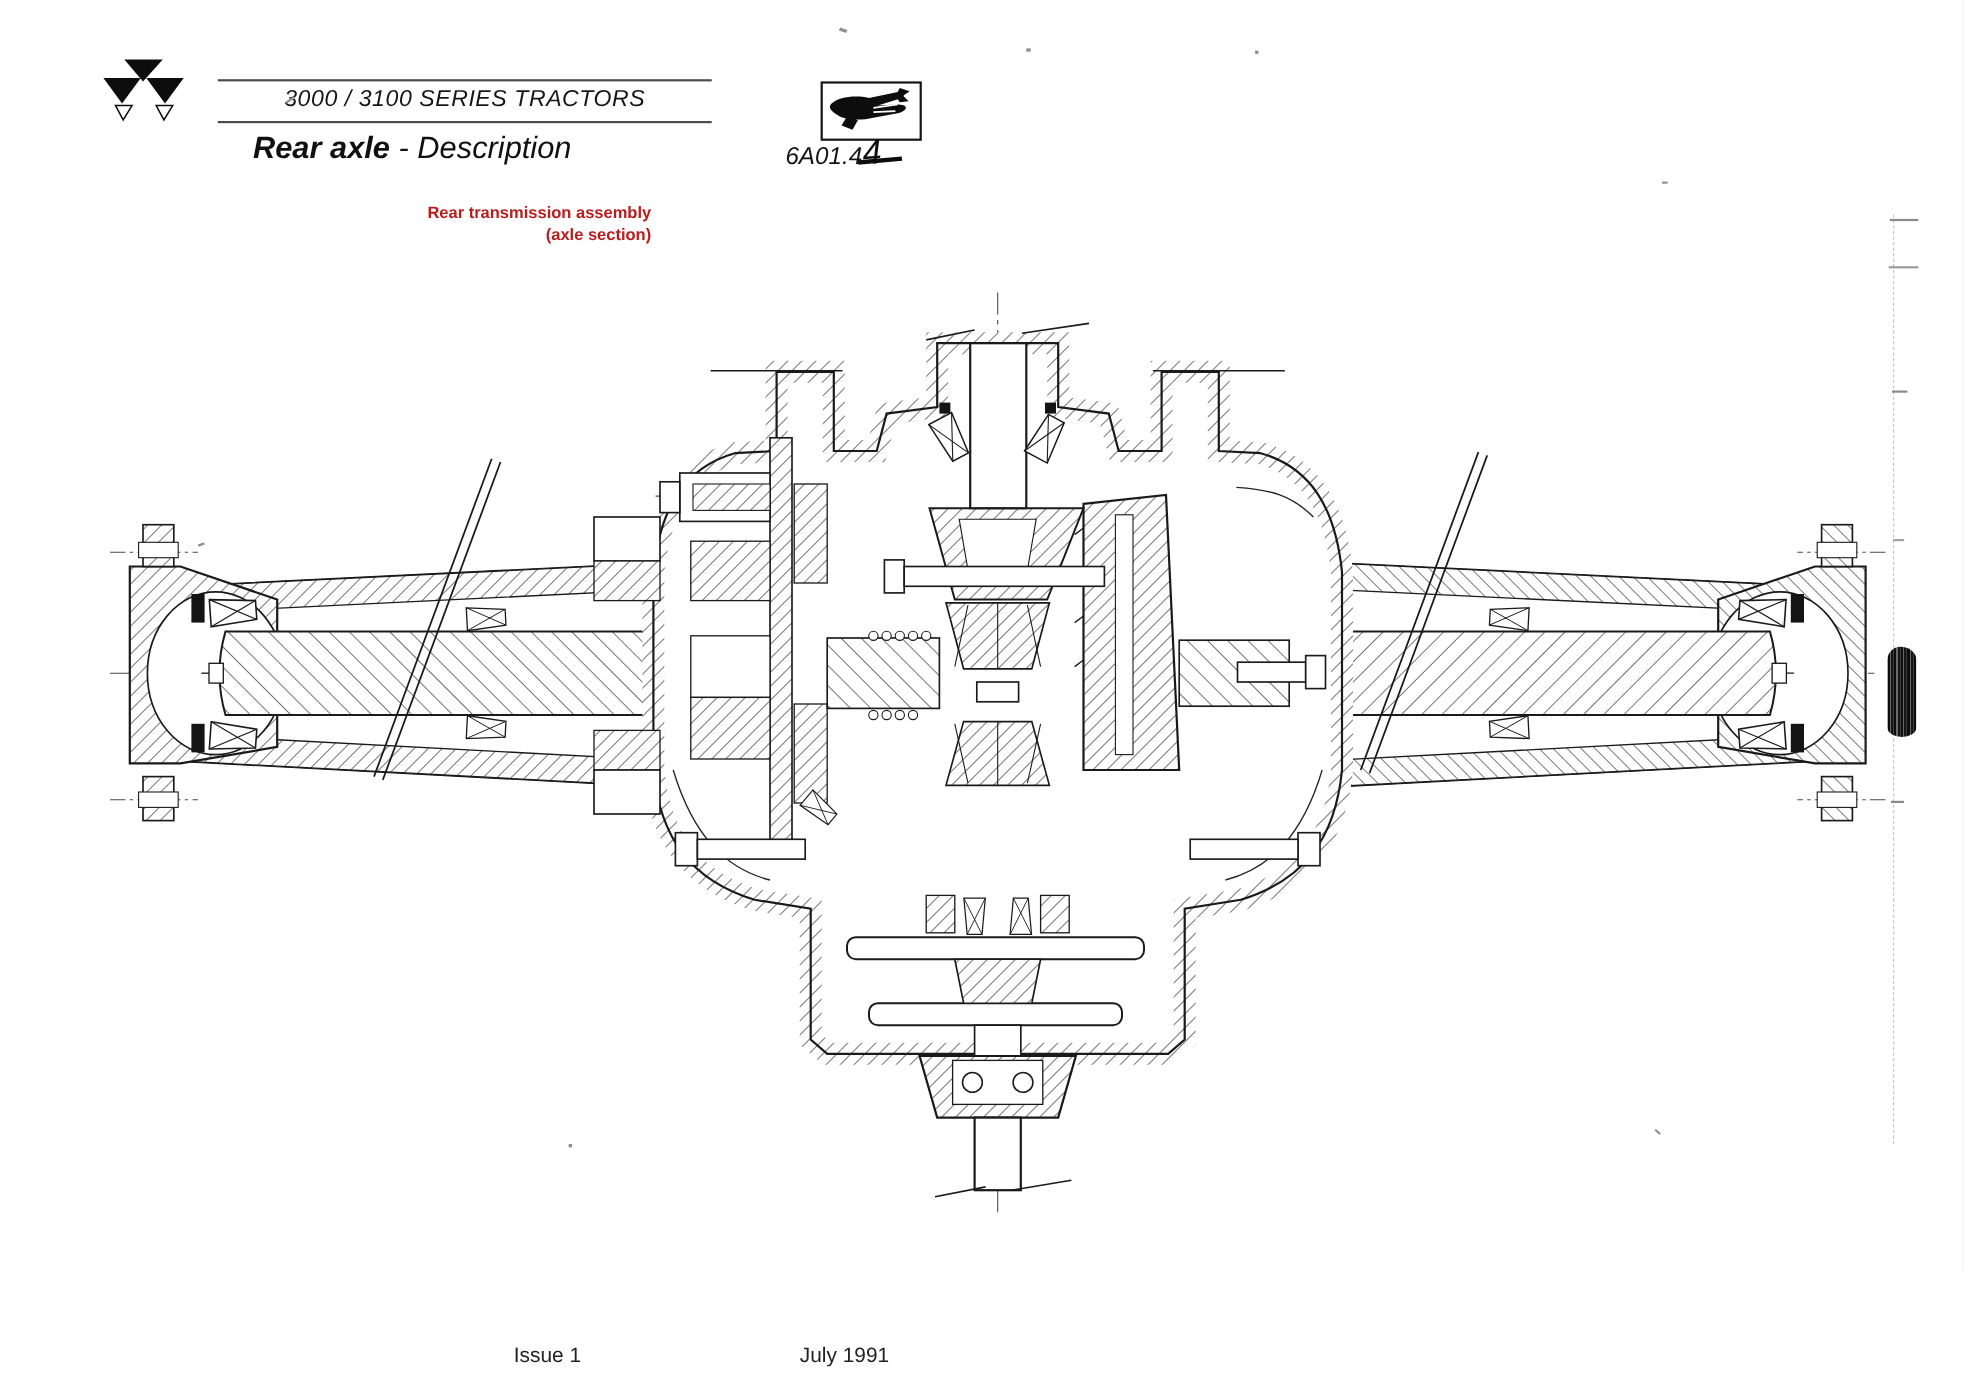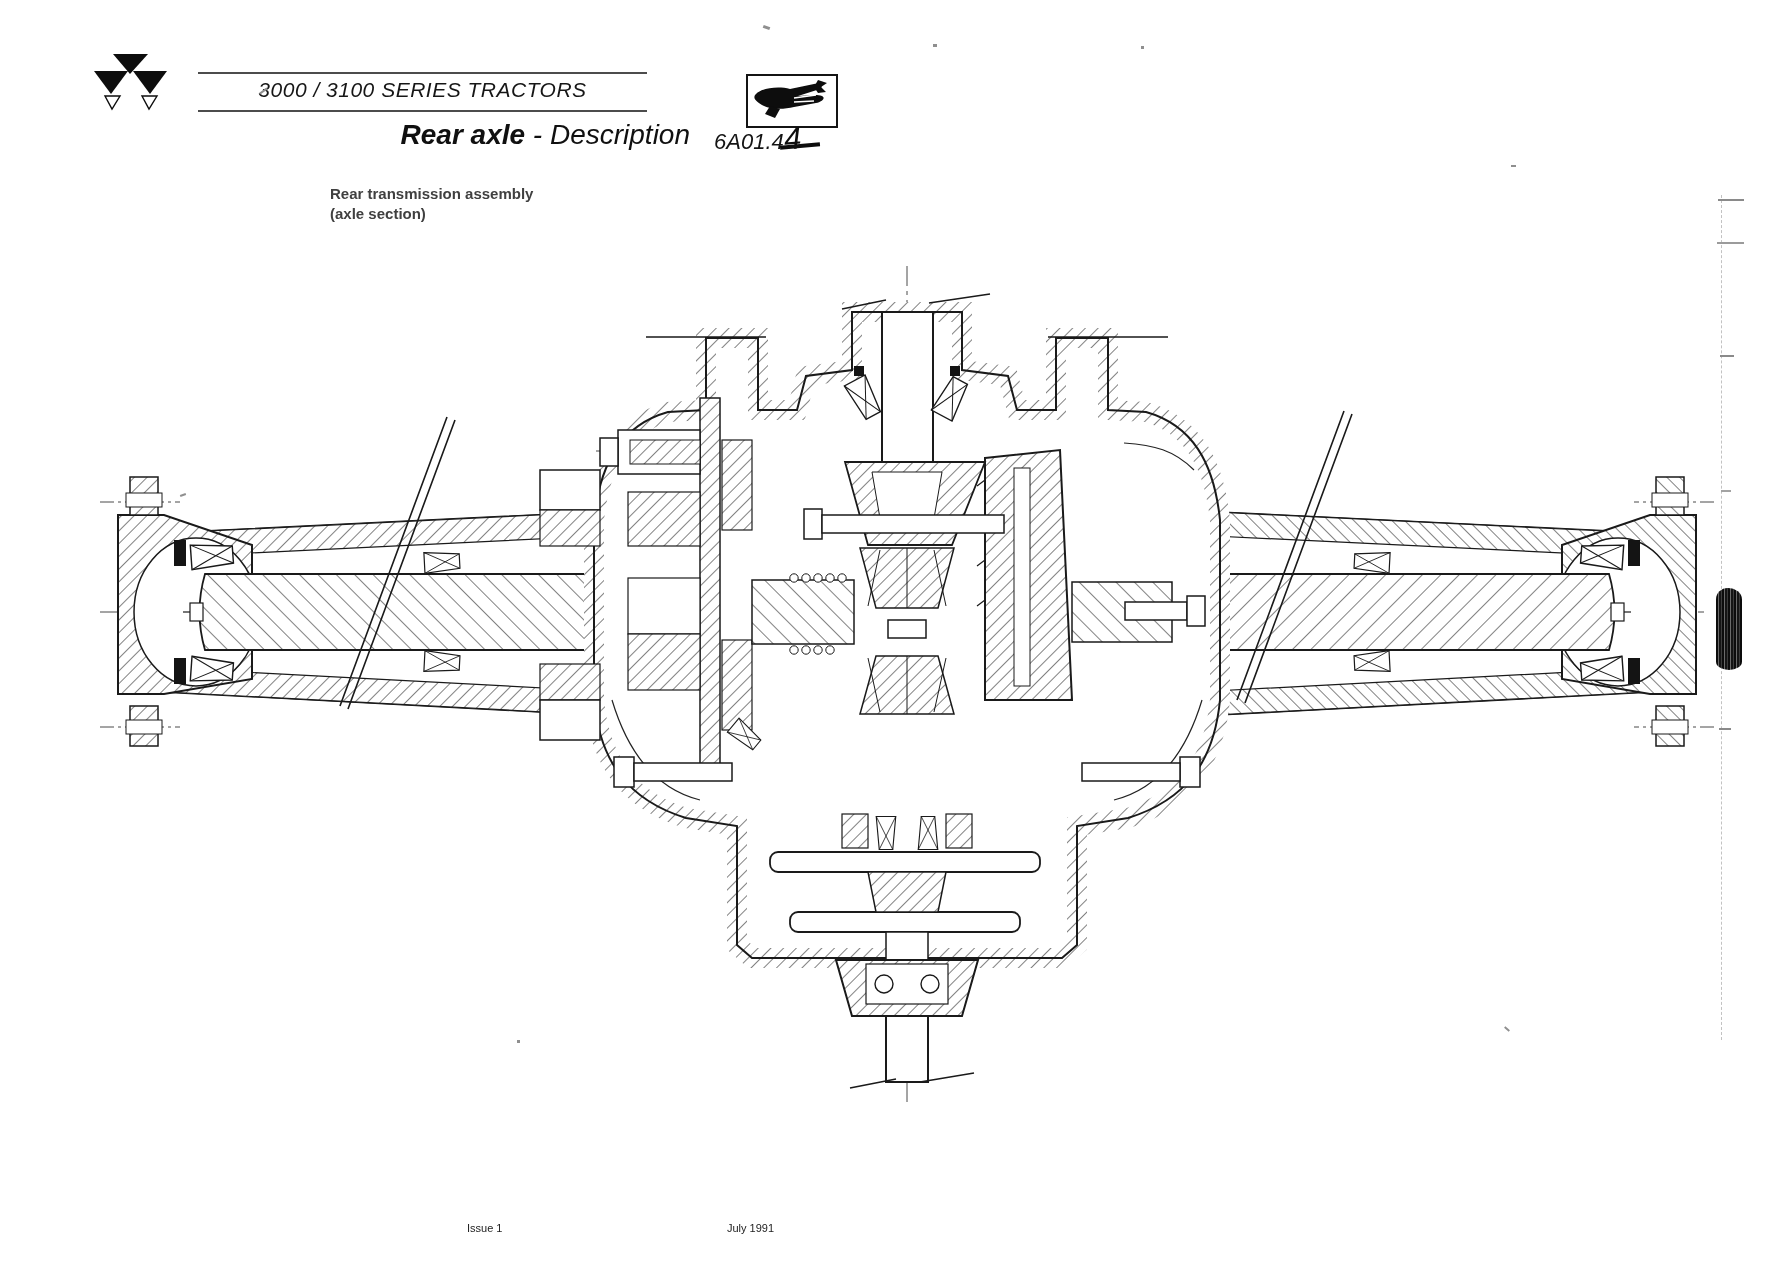--- a/index.html
+++ b/index.html
@@ -8,41 +8,41 @@
     font-family:"Liberation Sans",sans-serif;color:#111;overflow:hidden;margin:0 auto;
   }
   .abs{position:absolute;}
   .nowrap{white-space:nowrap;}
   .rule{background:#4c4c4c;height:2px;}
   #series-title{
     left:198px;top:78px;width:449px;text-align:center;
     font-style:italic;font-size:21px;letter-spacing:.5px;color:#161616;
   }
   #page-title{
-    left:230px;top:119px;width:460px;text-align:right;
+    left:230px;top:119px;width:460px;text-align:left;
     font-style:italic;font-size:28px;color:#101010;
   }
   #page-title b{font-weight:bold;}
   #icon-box{
     left:746px;top:74px;width:88px;height:50px;border:2.5px solid #141414;background:#fff;
   }
   #section-code{
     left:714px;top:129px;font-style:italic;font-size:22px;color:#141414;
   }
   #code-printed-digit{position:relative;display:inline-block;}
   #code-handwritten{
     position:absolute;left:12px;top:-8px;font-size:31px;font-style:italic;
     transform:rotate(-4deg);color:#0d0d0d;
   }
   #code-strike{
     position:absolute;left:8px;top:15px;width:40px;height:3.5px;background:#0d0d0d;
     transform:rotate(-5deg);
   }
-  #figure-caption{left:330px;top:184px;width:262px;text-align:left;font-weight:bold;font-size:15px;color:#404040;line-height:20px;}
-  .footer-text{top:1222px;font-size:11px;color:#222;}
+  #figure-caption{left:330px;top:184px;width:262px;text-align:right;font-weight:bold;font-size:15px;color:#b91c1c;line-height:20px;}
+  .footer-text{top:1222px;font-size:19px;color:#222;}
   
   .edge{background:#8a8a8a;}
   #binding-blob{
     left:1716px;top:588px;width:26px;height:82px;
     background:repeating-linear-gradient(90deg,#0c0c0c 0 2px,#6b6b6b 2px 3px,#151515 3px 5px,#3c3c3c 5px 6px);
     border-radius:45% 55% 50% 50% / 14% 14% 10% 10%;
   }
   #edge-dotline{left:1721px;top:195px;height:845px;width:0;border-left:1px dashed #c2c2c2;}
   .speck{background:#8f8f8f;}
 </style>

